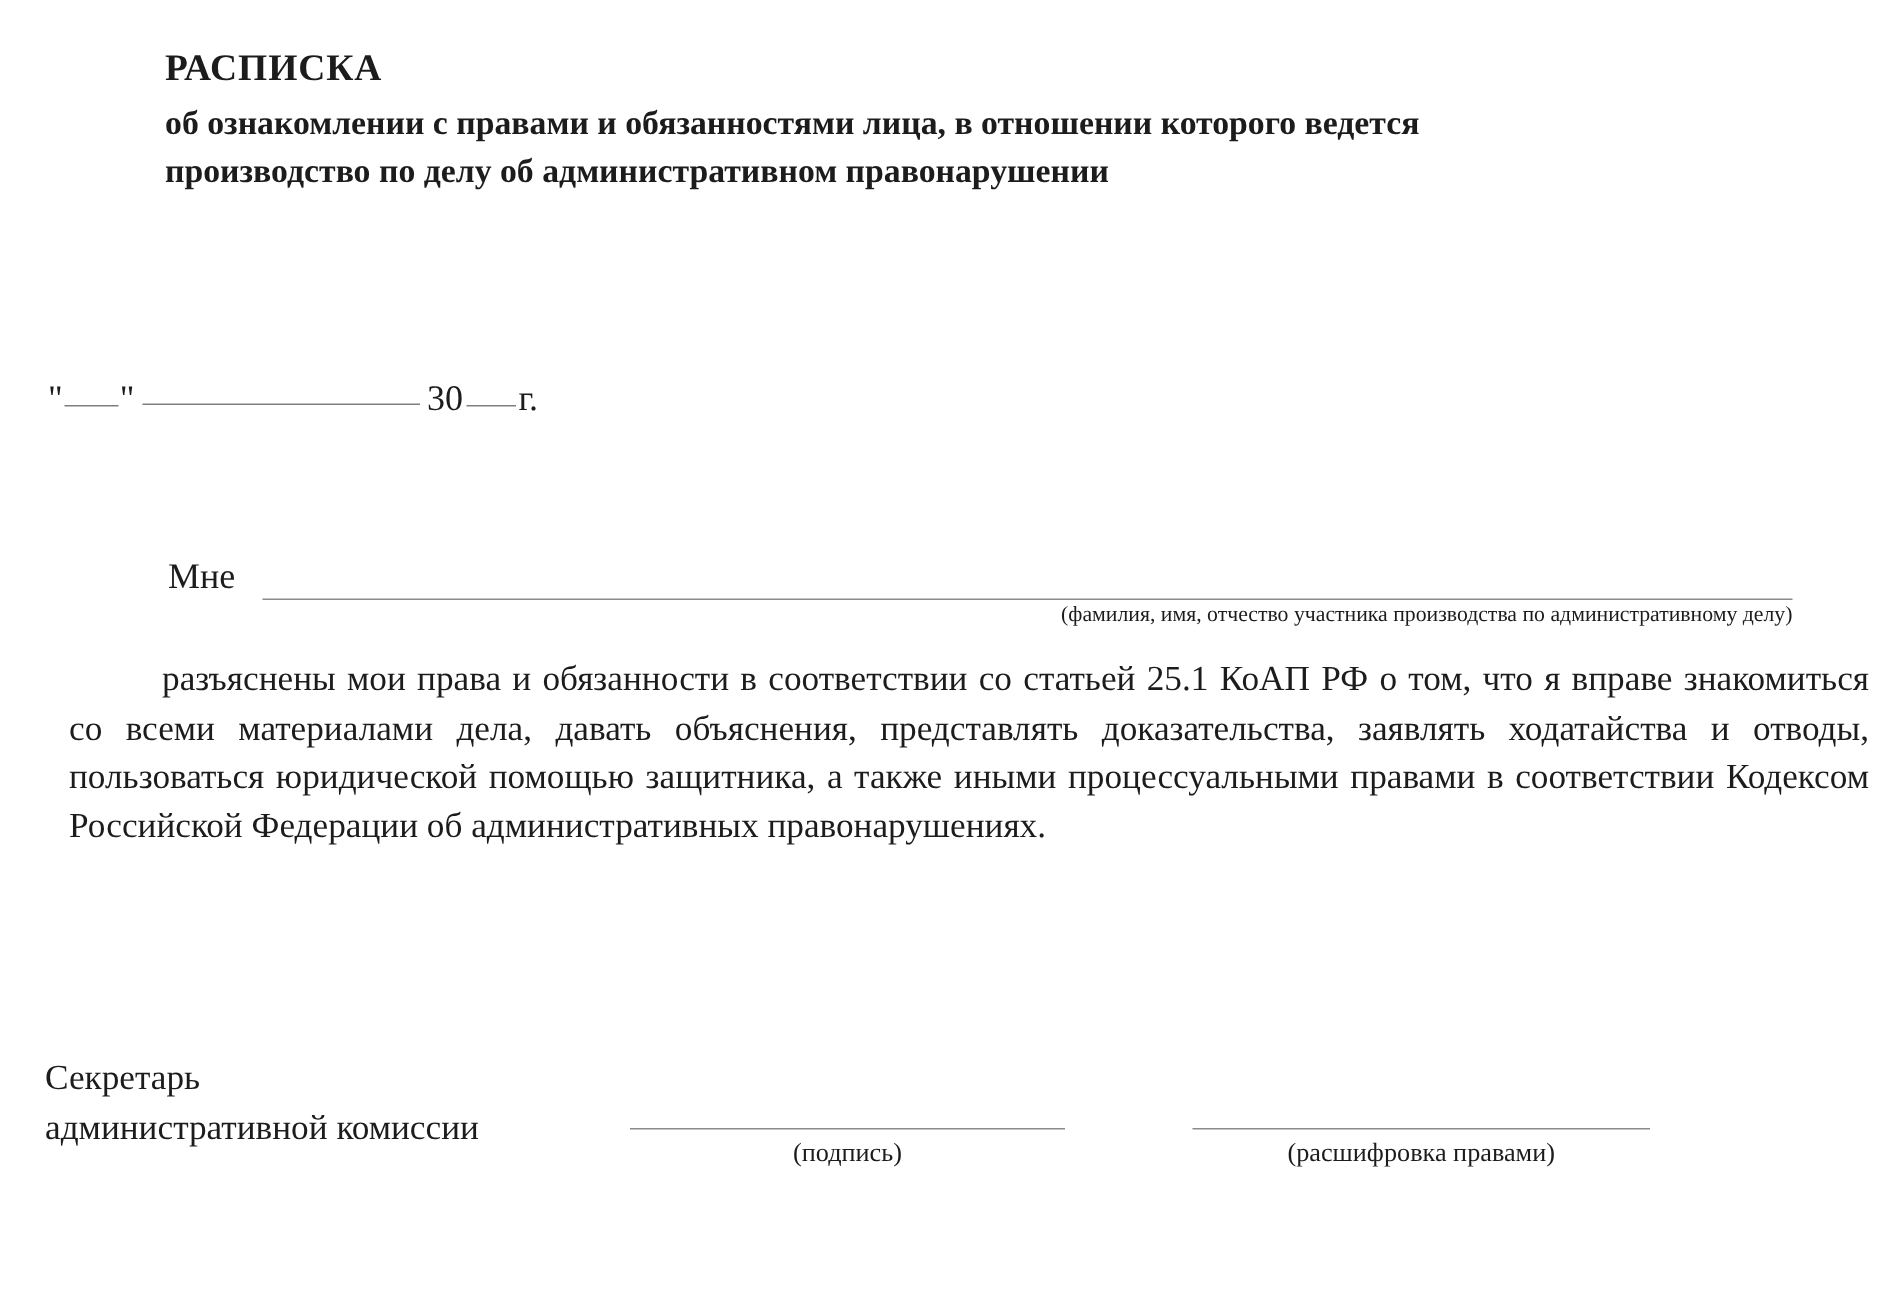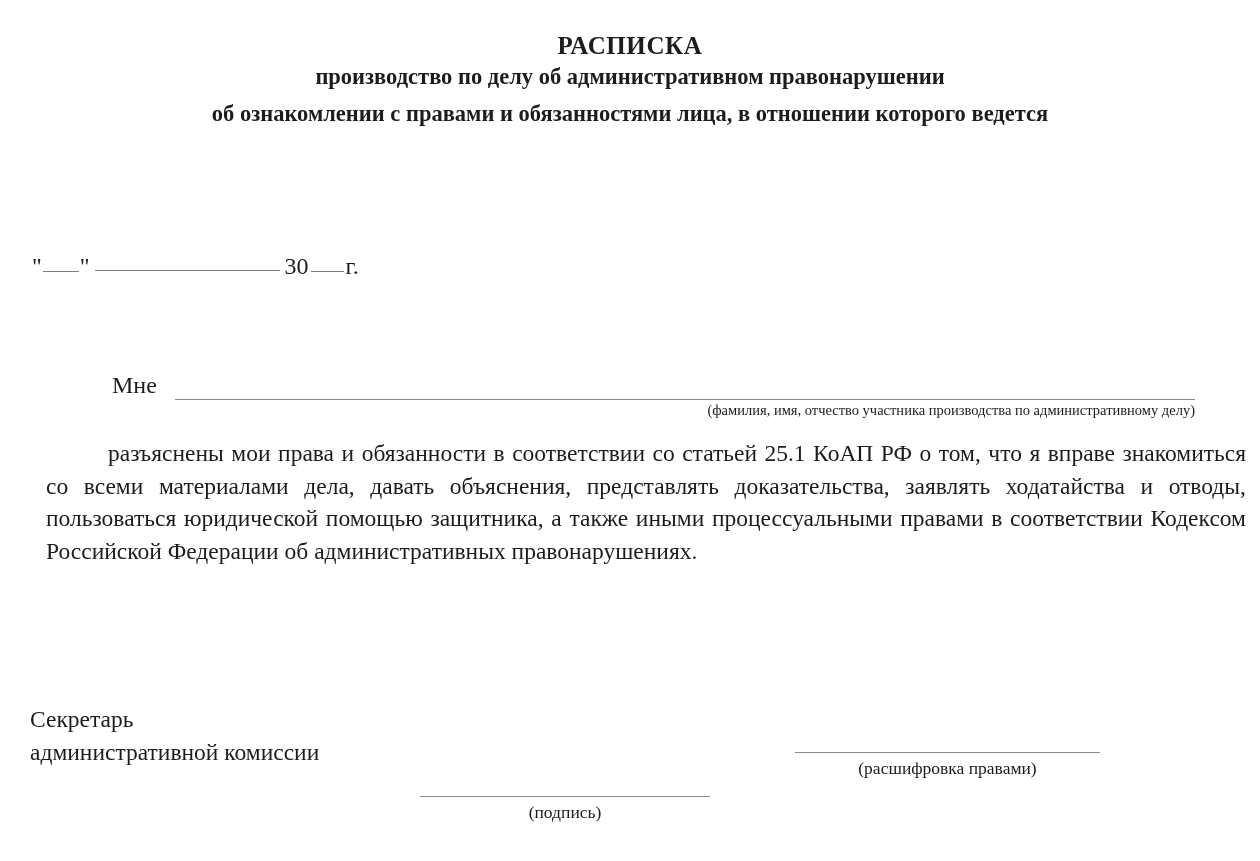--- a/index.html
+++ b/index.html
@@ -20,21 +20,21 @@
     position: absolute;
     inset: 0;
   }
 
   
   .title-block {
     position: absolute;
     top: 30px;
     left: 110px;
     width: 1040px;
-    text-align: center;
+    text-align: left;
   }
   .title-main {
     font-size: 25px;
     font-weight: bold;
     letter-spacing: 0.6px;
     line-height: 1.25;
   }
   .title-sub {
     font-size: 22.5px;
     font-weight: bold;
@@ -163,37 +163,36 @@
     white-space: pre-line;
   }
   .sign-slot {
     position: absolute;
     text-align: center;
   }
   .sign-slot.left {
     left: 420px;
     top: 49px;
     width: 290px;
-    margin-top: 44px;
   }
   .sign-slot.right {
     left: 795px;
     top: 49px;
     width: 305px;
   }
 </style>
 </head>
 <body>
 
 <div class="page">
 
   <div class="title-block">
     <div class="title-main">РАСПИСКА</div>
+    <div class="title-sub">об ознакомлении с правами и обязанностями лица,  в отношении которого ведется</div>
     <div class="title-sub" style="margin-top:0;">производство по делу об административном правонарушении</div>
-    <div class="title-sub">об ознакомлении с правами и обязанностями лица,  в отношении которого ведется</div>
   </div>
 
   <div class="date-row">
     <div class="date-line">
       <span class="q">"</span><span class="blank-sm"></span><span class="q">"</span><span class="blank-md"></span><span>30</span><span class="blank-xs"></span><span>г.</span>
     </div>
 
   </div>
 
   <div class="mne-row">

